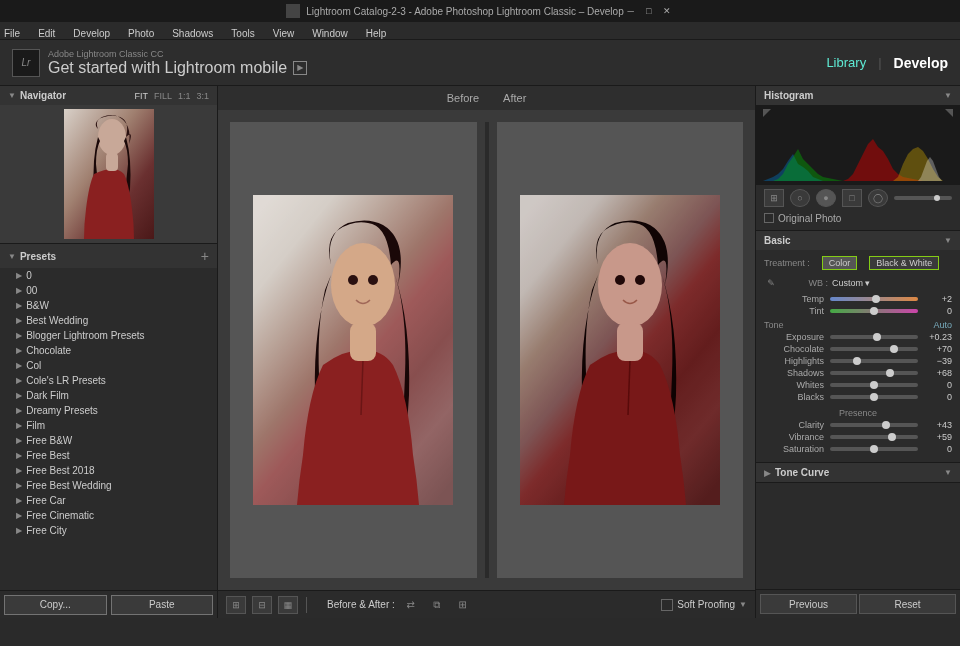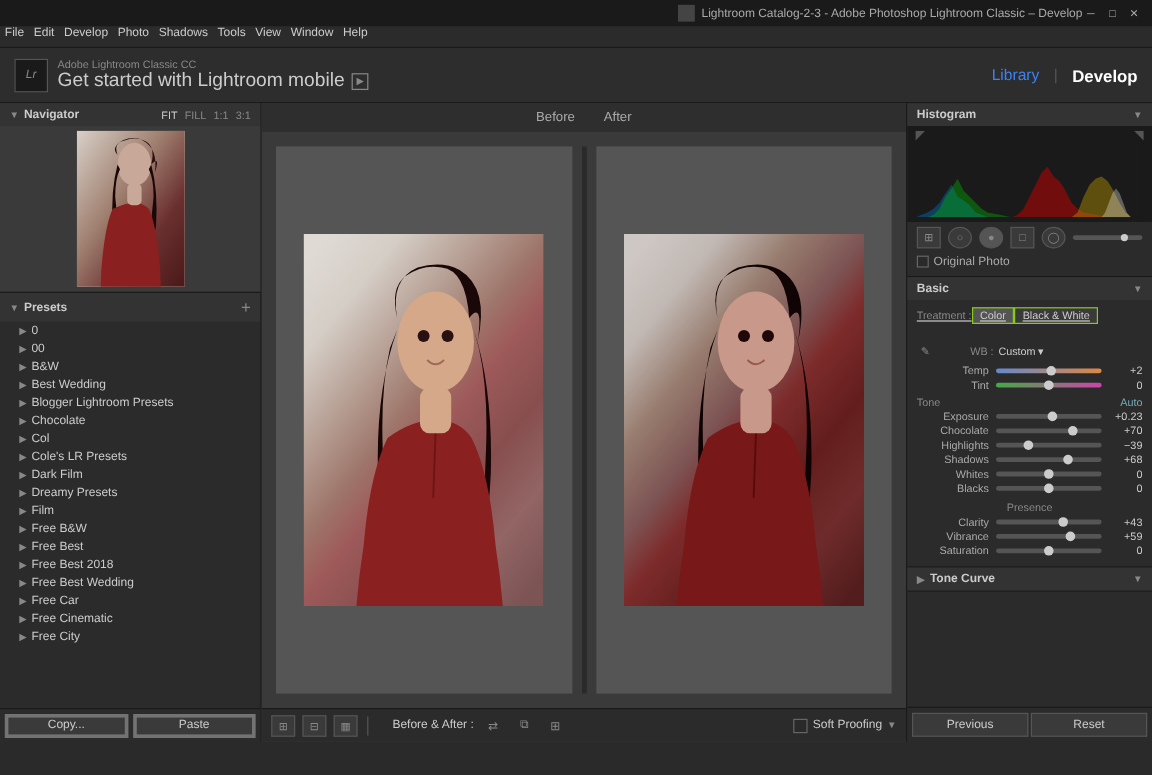--- a/index.html
+++ b/index.html
@@ -1,27 +1,27 @@
 <!DOCTYPE html>
 <html><head>
   <meta charset="utf-8">
   <style>
     * { margin: 0; padding: 0; box-sizing: border-box; }
     body { width: 960px; height: 646px; background: #2a2a2a; font-family: 'Segoe UI', Arial, sans-serif; font-size: 11px; color: #ccc; overflow: hidden; }
 
     
-    #titlebar { height: 22px; background: #1a1a1a; display: flex; align-items: center; justify-content: flex-end; padding: 0 8px; }
+    #titlebar { height: 22px; background: #1a1a1a; display: flex; align-items: center; justify-content: center; padding: 0 8px; }
     #titlebar-left { display: flex; align-items: center; gap: 6px; }
     #titlebar-icon { width: 14px; height: 14px; background: #444; }
     #titlebar-title { font-size: 10px; color: #aaa; }
     #titlebar-controls { display: flex; gap: 4px; }
     .win-btn { width: 14px; height: 14px; font-size: 9px; display: flex; align-items: center; justify-content: center; color: #aaa; cursor: pointer; }
 
     
-    #menubar { height: 18px; background: #2b2b2b; display: flex; align-items: flex-start; padding: 0 4px; gap: 8px; border-bottom: 1px solid #1a1a1a; }
+    #menubar { height: 18px; background: #2b2b2b; display: flex; align-items: flex-end; padding: 0 4px; gap: 18px; border-bottom: 1px solid #1a1a1a; }
     .menu-item { font-size: 10px; color: #ccc; cursor: pointer; }
 
     
     #headerbar { height: 46px; background: #2d2d2d; display: flex; align-items: center; justify-content: space-between; padding: 0 12px; border-bottom: 1px solid #1a1a1a; }
     #lr-logo { width: 28px; height: 28px; background: #1a1a1a; border: 1px solid #555; display: flex; align-items: center; justify-content: center; color: #888; font-size: 11px; font-style: italic; margin-right: 8px; }
     #header-left { display: flex; align-items: center; }
     #header-info { display: flex; flex-direction: column; }
     #header-subtitle { font-size: 9px; color: #888; }
     #header-title { font-size: 16px; color: #ccc; font-weight: 300; display: flex; align-items: center; gap: 6px; }
     .play-btn { width: 14px; height: 14px; background: none; border: 1px solid #888; display: flex; align-items: center; justify-content: center; font-size: 8px; color: #888; }
@@ -89,40 +89,40 @@
 
     
     .panel-section { border-bottom: 1px solid #1a1a1a; }
     .panel-header { display: flex; align-items: center; justify-content: space-between; padding: 4px 8px; background: #333; cursor: pointer; }
     .panel-header-left { display: flex; align-items: center; gap: 4px; }
     .panel-title { font-size: 10px; font-weight: 600; color: #ccc; }
     .panel-arrow { font-size: 8px; color: #888; }
     .panel-body { padding: 6px 8px; }
 
     
-    .treatment-row { display: flex; align-items: center; gap: 0; margin-bottom: 16px; text-decoration: underline; }
+    .treatment-row { display: flex; align-items: center; gap: 12px; margin-bottom: 6px; }
     .treatment-label { font-size: 9px; color: #888; }
     .treatment-btn { padding: 1px 6px; font-size: 9px; border: 1px solid #84cc16; background: #3a3a3a; color: #ccc; cursor: pointer; }
     .treatment-btn.active { background: #555; }
     .treatment-dropdown { display: flex; align-items: center; gap: 2px; font-size: 9px; color: #ccc; }
     .wb-row { display: flex; align-items: center; margin-bottom: 4px; }
     .wb-label { width: 50px; font-size: 9px; color: #888; text-align: right; margin-right: 4px; }
     .wb-eye { width: 14px; height: 14px; font-size: 9px; color: #888; display: flex; align-items: center; justify-content: center; }
     .section-label { font-size: 9px; color: #888; margin: 4px 0 2px; text-align: center; display: flex; align-items: center; justify-content: space-between; }
     .auto-btn { font-size: 9px; color: #7ab; cursor: pointer; }
     .slider-row { display: flex; align-items: center; margin-bottom: 2px; }
     .slider-label { width: 60px; font-size: 9px; color: #aaa; text-align: right; margin-right: 4px; }
     .slider-track { flex: 1; height: 4px; background: #555; border-radius: 2px; position: relative; margin: 0 2px; }
     .slider-thumb { width: 8px; height: 8px; background: #ccc; border-radius: 50%; position: absolute; top: -2px; transform: translateX(-50%); }
     .slider-value { width: 32px; font-size: 9px; color: #ccc; text-align: right; }
     .presence-title { font-size: 9px; color: #888; text-align: center; margin: 6px 0 2px; }
 
     
     #bottom-panel { height: 28px; background: #2b2b2b; display: flex; align-items: center; border-top: 1px solid #1a1a1a; padding: 0 4px; gap: 4px; }
-    .bottom-btn { flex: 1; height: 20px; background: #3a3a3a; border: 3px solid #737373; font-size: 10px; color: #ccc; display: flex; align-items: center; justify-content: center; cursor: pointer; }
+    .bottom-btn { flex: 1; height: 20px; background: #3a3a3a; border: 1px solid #737373; font-size: 10px; color: #ccc; display: flex; align-items: center; justify-content: center; cursor: pointer; }
 
     
     ::-webkit-scrollbar { width: 6px; }
     ::-webkit-scrollbar-track { background: #2a2a2a; }
     ::-webkit-scrollbar-thumb { background: #555; }
 
     .compare-divider { width: 4px; background: #2a2a2a; }
   </style>
 </head>
 <body>
@@ -158,21 +158,21 @@
       </div>
     <div id="header-info">
       <span id="header-subtitle">Adobe Lightroom Classic CC</span>
       <div id="header-title">
         <span>Get started with Lightroom mobile</span>
         <div class="play-btn">▶</div>
       </div>
     </div>
   </div>
   <div id="header-right">
-    <span style="color:#3b82f6;cursor:pointer;text-align:center;">Library</span>
+    <span style="color:#5eead4;cursor:pointer;text-align:center;">Library</span>
     <span style="color:#555;">|</span>
     <span style="color:#fff;font-weight:600;cursor:pointer;font-size:14px;">Develop</span>
   </div>
 </div>
 
 <div id="main">
 
   <div id="left-panel">
 
     <div id="navigator">

